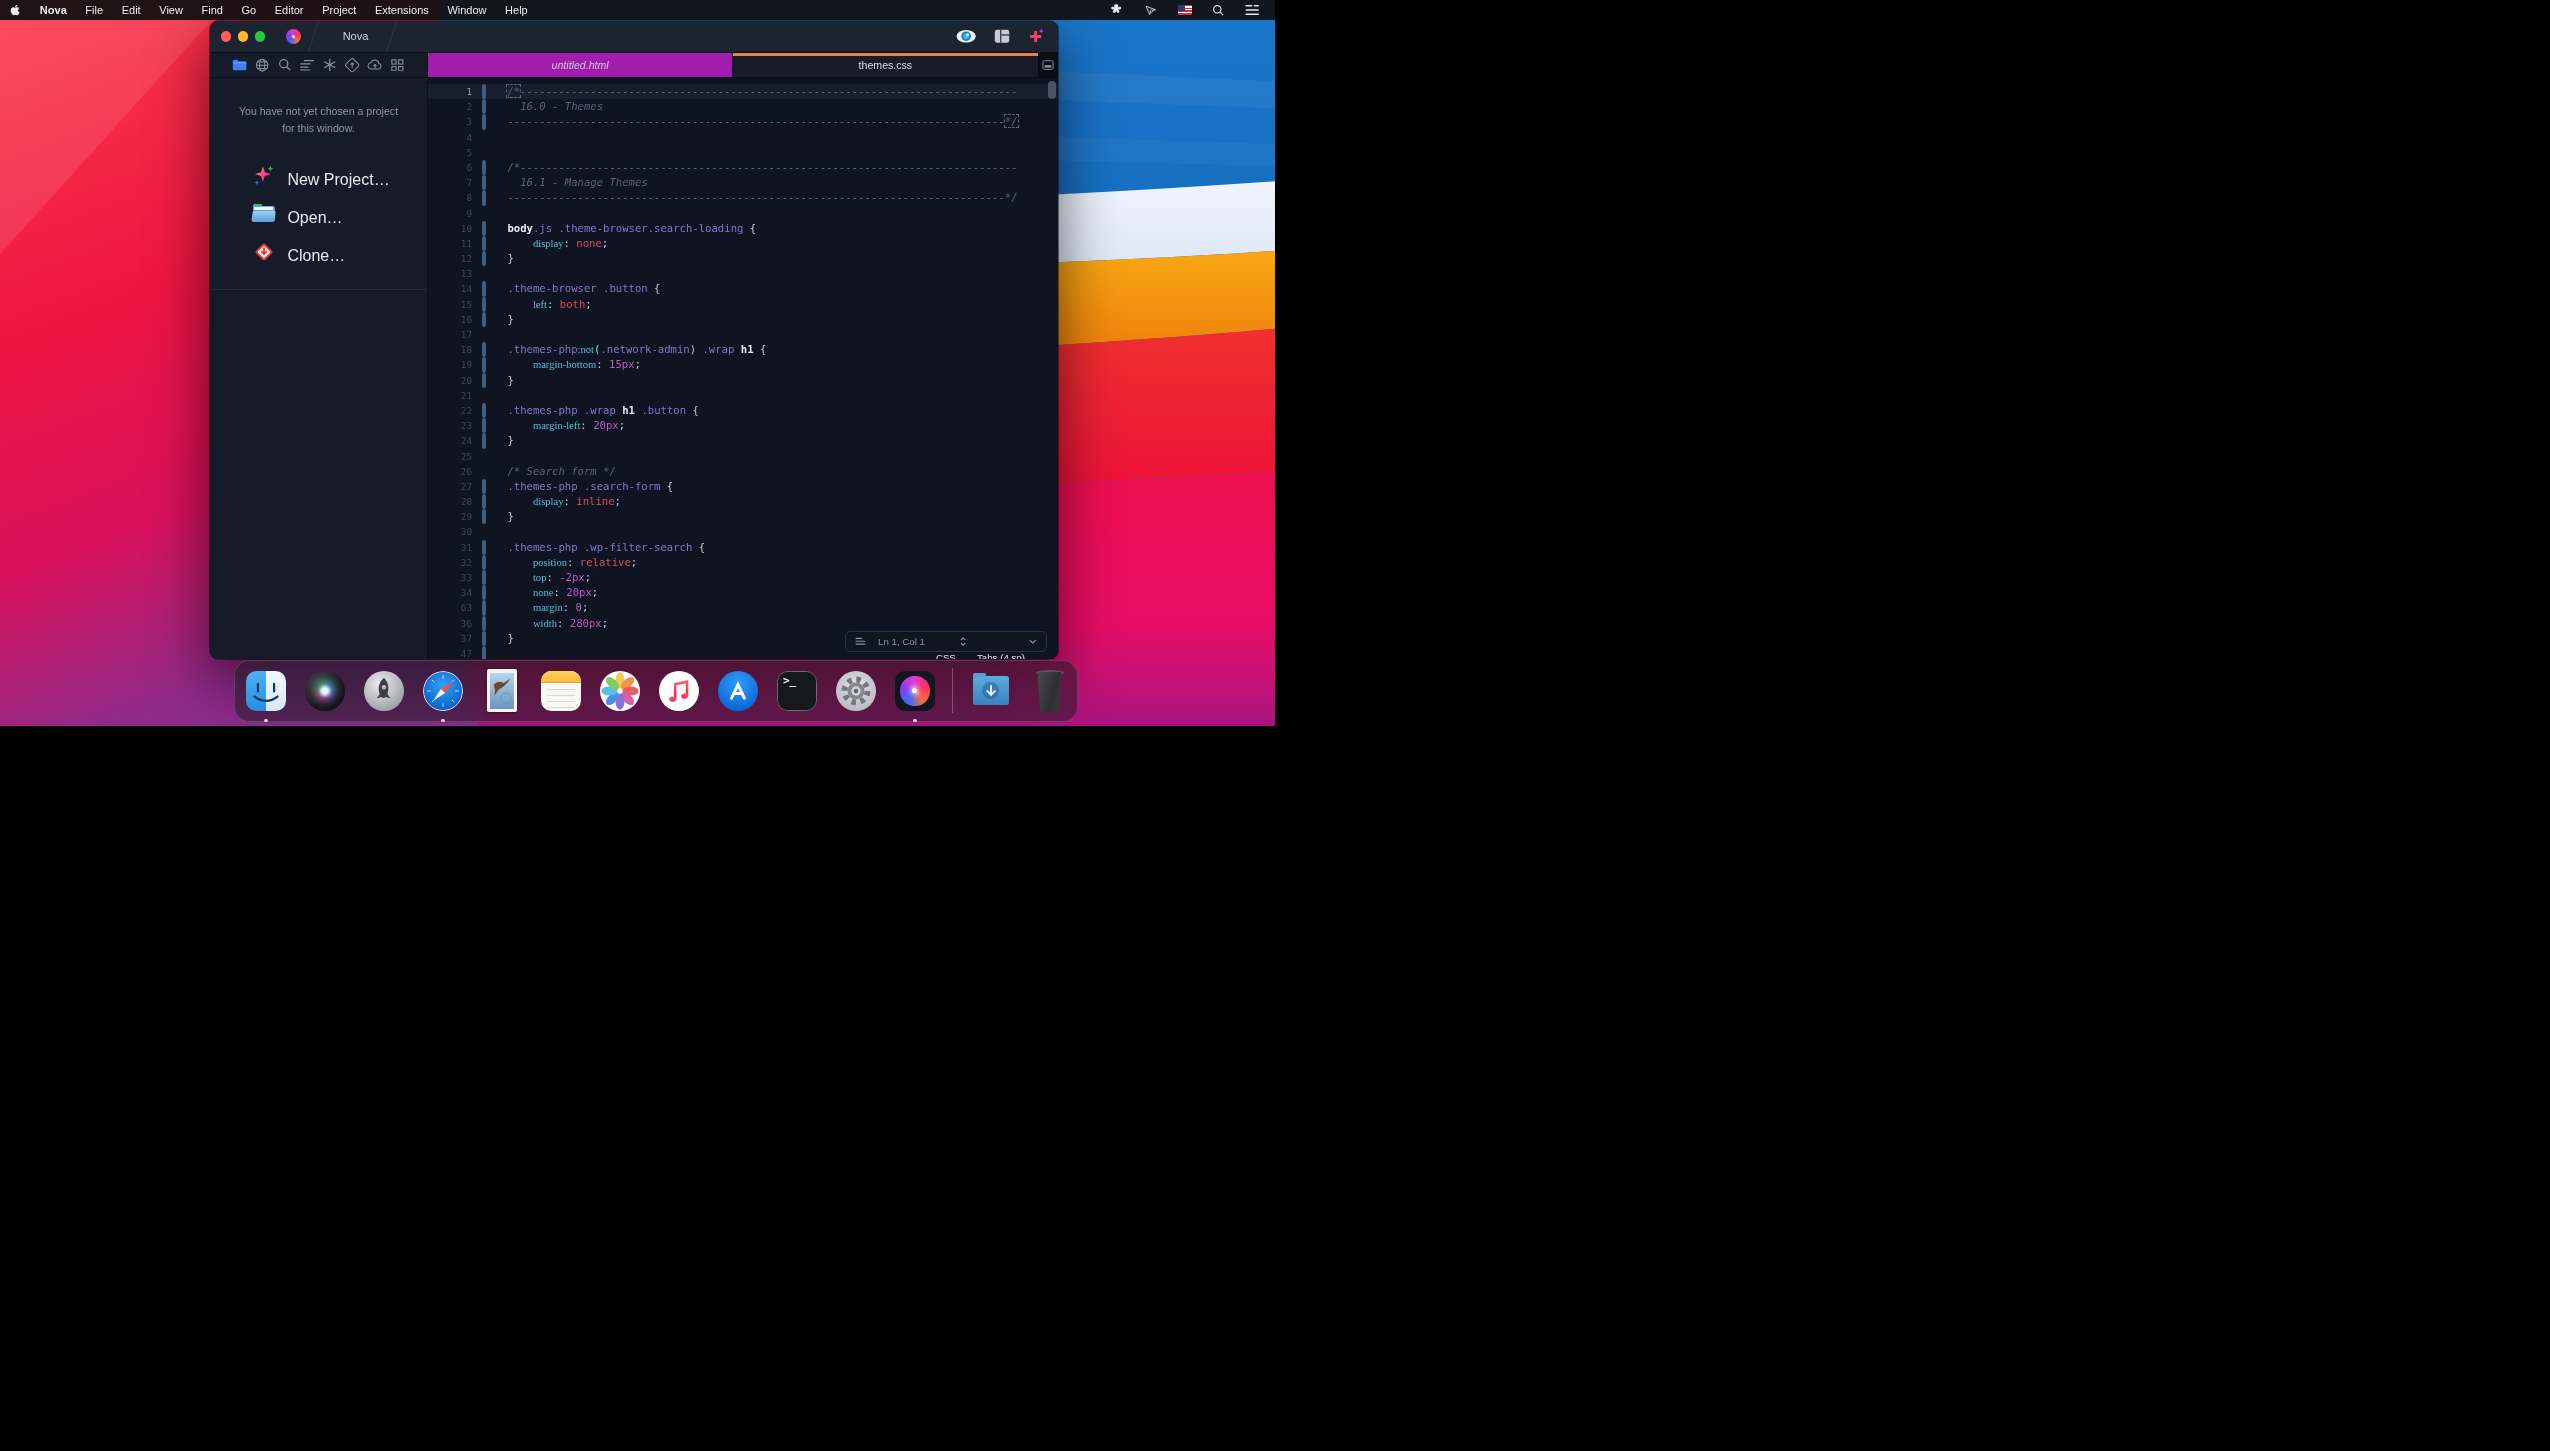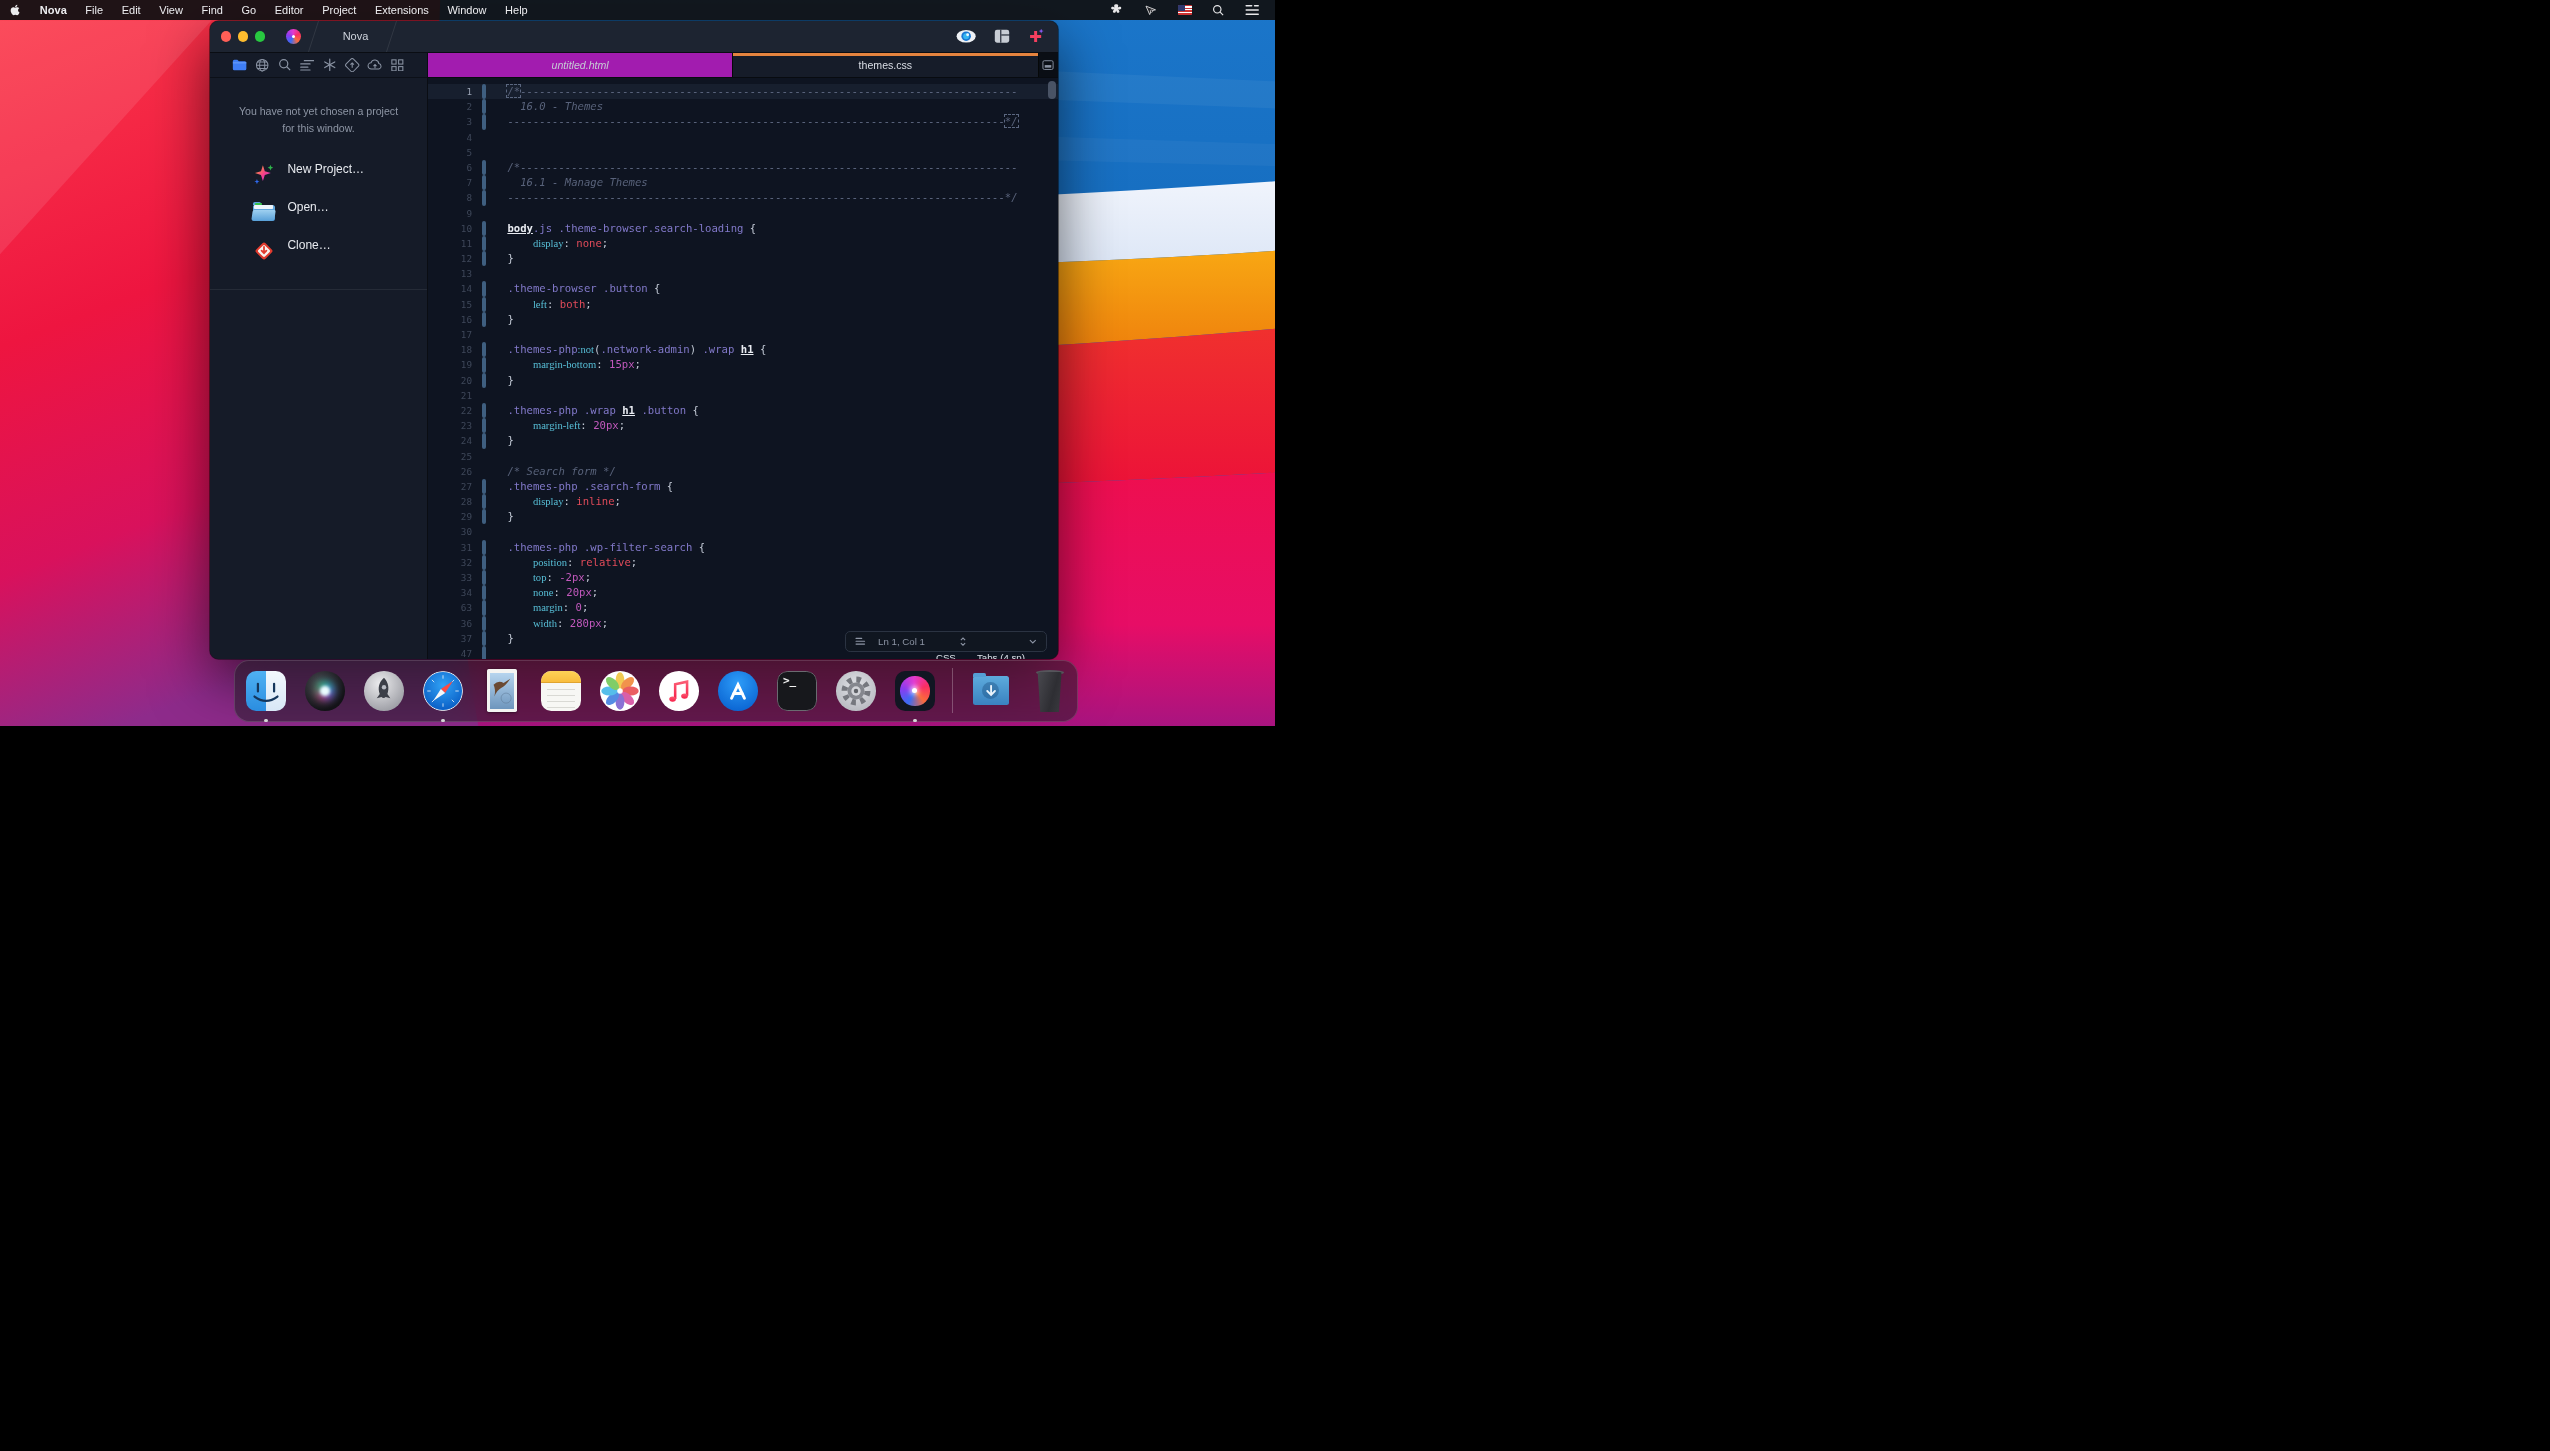--- a/index.html
+++ b/index.html
@@ -34,21 +34,21 @@
 
   .window-body{flex:1;display:flex;min-height:0;}
 
   
   .sidebar{flex:0 0 217px;background:#151b28;border-right:0.8px solid #0a0d13;display:flex;flex-direction:column;}
   .sidebar-toolbar{flex:0 0 24px;display:flex;align-items:center;justify-content:space-between;padding:0 21px;border-bottom:0.8px solid #0c1018;}
   .stb{display:flex;align-items:center;justify-content:center;width:17px;height:17px;}
   .sidebar-content{padding-top:24.6px;}
   .sidebar-msg{color:#8d95a4;font-size:10.6px;text-align:center;line-height:1.6;padding:0 24px;}
   .sidebar-items{margin-top:25.4px;padding-left:41px;display:flex;flex-direction:column;gap:11px;}
-  .sidebar-item{display:flex;align-items:flex-start;gap:11px;height:27px;color:#e7eaef;font-size:12px;cursor:default;}
+  .sidebar-item{display:flex;align-items:flex-end;gap:11px;height:27px;color:#e7eaef;font-size:16px;cursor:default;}
   .si-icon{width:25.4px;height:25.4px;display:flex;align-items:center;justify-content:center;}
   .sidebar-divider{height:0.8px;background:rgba(255,255,255,.07);margin-top:24px;}
 
   
   .folder-open{position:relative;width:22px;height:16px;}
   .folder-open .back{position:absolute;inset:0;border-radius:1.7px 2.5px 2.5px 2.5px;background:linear-gradient(#6cb1e4,#3c87c6);}
   .folder-open .back::before{content:"";position:absolute;top:-2.5px;left:0;width:8.5px;height:3.4px;border-radius:1.7px 1.7px 0 0;background:#5ea3da;}
   .folder-open .lip{position:absolute;left:1.7px;top:0.8px;right:1.7px;height:3.4px;background:#eef5fb;border-radius:0.8px;}
   .folder-open .front{position:absolute;left:-0.8px;bottom:0;width:23px;height:11px;background:linear-gradient(#9fd0f0,#58a0d8);border-radius:1.7px 1.7px 2.5px 2.5px;transform:skewX(-8deg);}
   .folder-open .tag{position:absolute;top:-1.7px;left:2.5px;width:6.8px;height:1.7px;background:#35c24a;border-radius:0.8px;}
@@ -64,21 +64,21 @@
 
   .code{flex:1;position:relative;font-family:"DejaVu Sans Mono",monospace;font-size:10.6px;line-height:15.2px;padding-top:6px;overflow:hidden;}
   .line{display:flex;height:15.2px;white-space:pre;}
   .line.cur{background:rgba(140,165,210,.08);}
   .ln{flex:0 0 44px;text-align:right;padding-right:10.2px;color:#3e4759;font-size:9.3px;line-height:15.2px;}
   .line.cur .ln{color:#99a2b3;}
   .gbar{flex:0 0 4.2px;border-radius:2.1px;}
   .line.bar .gbar{background:#3f5f80;}
   .txt{padding-left:21px;}
   .tc{color:#58627a;font-style:italic;}
-  .te{color:#e9ecf2;font-weight:bold;text-decoration:underline;}
+  .te{color:#e9ecf2;font-weight:bold;}
   .ts{color:#8279ca;}
   .tp{color:#57bed6;font-family:Liberation Serif, serif;}
   .tv{color:#e14b5a;}
   .tn{color:#c259bd;}
   .td{color:#c3cad6;}
   .boxed{outline:0.8px dashed #5b6780;outline-offset:0.8px;}
   .vthumb{position:absolute;right:2.5px;top:2.5px;width:7.6px;height:18.6px;border-radius:4.2px;background:#49536501;background:#495365;}
 
   .statusbar{position:absolute;right:11px;bottom:6.8px;height:19.5px;display:flex;align-items:center;gap:11px;background:rgba(17,22,33,.95);border:0.8px solid #2b3342;border-radius:5.1px;padding:0 9.3px;font-size:9.7px;color:#8d95a5;z-index:6;}
   .sb-strong{color:#dde1e9;margin-top:33px;}

